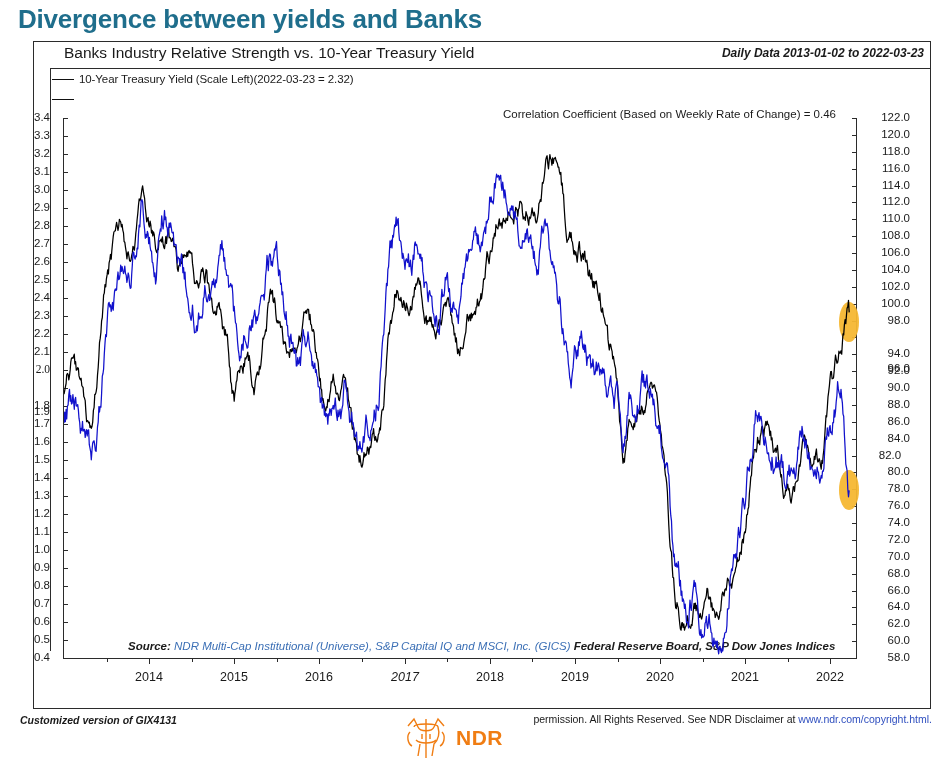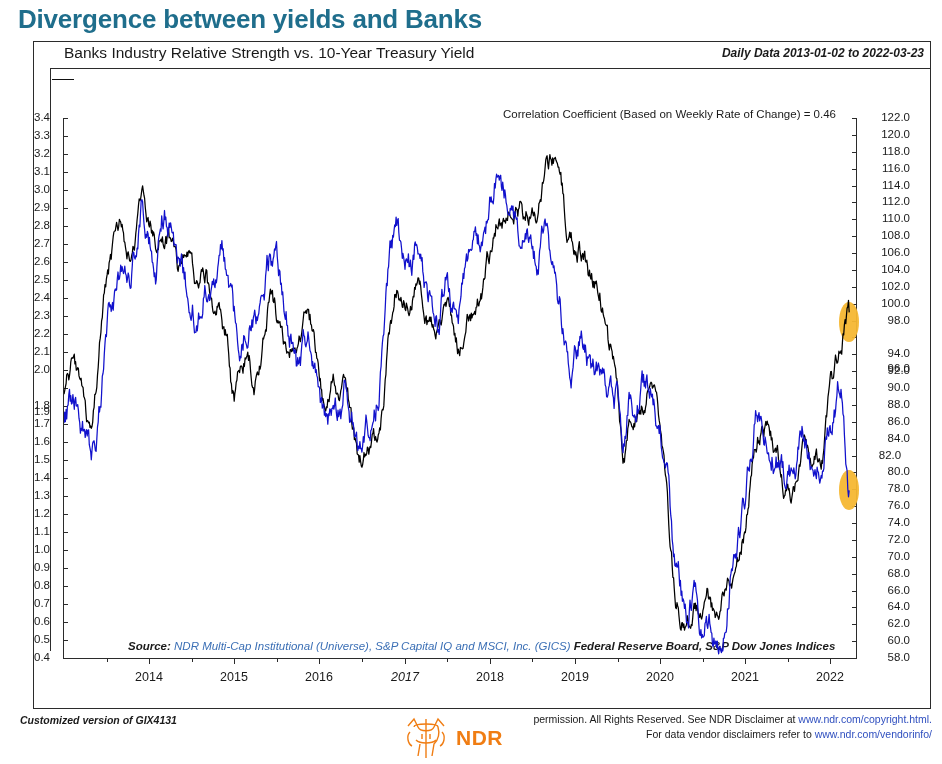--- a/index.html
+++ b/index.html
@@ -133,20 +133,24 @@
 <div class="chart-frame"></div>
 
 <div class="chart-header">
   <div class="chart-subtitle">Banks Industry Relative Strength vs. 10-Year Treasury Yield</div>
   <div class="daily-data">Daily Data 2013-01-02 to 2022-03-23</div>
 </div>
 
 <div class="legend-box"></div>
 
 <div class="legend-items">
+  <div class="legend-row">
+    <span class="legend-swatch"></span>
+    <span class="legend-label">10-Year Treasury Yield (Scale Left)(2022-03-23 = 2.32)</span>
+  </div>
   <div class="legend-row">
     <span class="legend-swatch"></span>
   </div>
 </div>
 
 <div class="corr-note">Correlation Coefficient (Based on Weekly Rate of Change) = 0.46</div>
 
 <div class="axis axis-left" id="axis-left" style="left: 0px; top: 118px; width: 64px; height: 540px;">
     <div class="axis-line" style="left: 63px; top: 0px; height: 540px;"></div>
     <div class="tick-label" style="top: -6px; right: 14px;">3.4</div>
@@ -170,21 +174,21 @@
     <div class="tick-label" style="top: 156px; right: 14px;">2.5</div>
     <div class="tick-mark" style="left: 63px; top: 162px;"></div>
     <div class="tick-label" style="top: 174px; right: 14px;">2.4</div>
     <div class="tick-mark" style="left: 63px; top: 180px;"></div>
     <div class="tick-label" style="top: 192px; right: 14px;">2.3</div>
     <div class="tick-mark" style="left: 63px; top: 198px;"></div>
     <div class="tick-label" style="top: 210px; right: 14px;">2.2</div>
     <div class="tick-mark" style="left: 63px; top: 216px;"></div>
     <div class="tick-label" style="top: 228px; right: 14px;">2.1</div>
     <div class="tick-mark" style="left: 63px; top: 234px;"></div>
-    <div class="tick-label" style="top: 246px; right: 14px;">2.0</div>
+    <div class="tick-label" style="top: 246px; right: 14px; font-family: Liberation Serif, serif;">2.0</div>
     <div class="tick-mark" style="left: 63px; top: 252px;"></div>
     <div class="tick-label" style="top: 264px; right: 14px; margin-top: 24px;">1.9</div>
     <div class="tick-mark" style="left: 63px; top: 270px;"></div>
     <div class="tick-label" style="top: 282px; right: 14px;">1.8</div>
     <div class="tick-mark" style="left: 63px; top: 288px;"></div>
     <div class="tick-label" style="top: 300px; right: 14px;">1.7</div>
     <div class="tick-mark" style="left: 63px; top: 306px;"></div>
     <div class="tick-label" style="top: 318px; right: 14px;">1.6</div>
     <div class="tick-mark" style="left: 63px; top: 324px;"></div>
     <div class="tick-label" style="top: 336px; right: 14px;">1.5</div>
@@ -344,17 +348,13 @@
     </g>
   </svg>
   <span class="ndr-text">NDR</span>
 </div>
 
 <div class="footer-right">
   <div>
     <span>permission. All Rights Reserved. See NDR Disclaimer at</span>
     <span class="link">www.ndr.com/copyright.html.</span>
   </div>
-  <div>
-    <span>For data vendor disclaimers refer to</span>
-    <span class="link">www.ndr.com/vendorinfo/</span>
-  </div>
 </div>
 
 </body></html>

